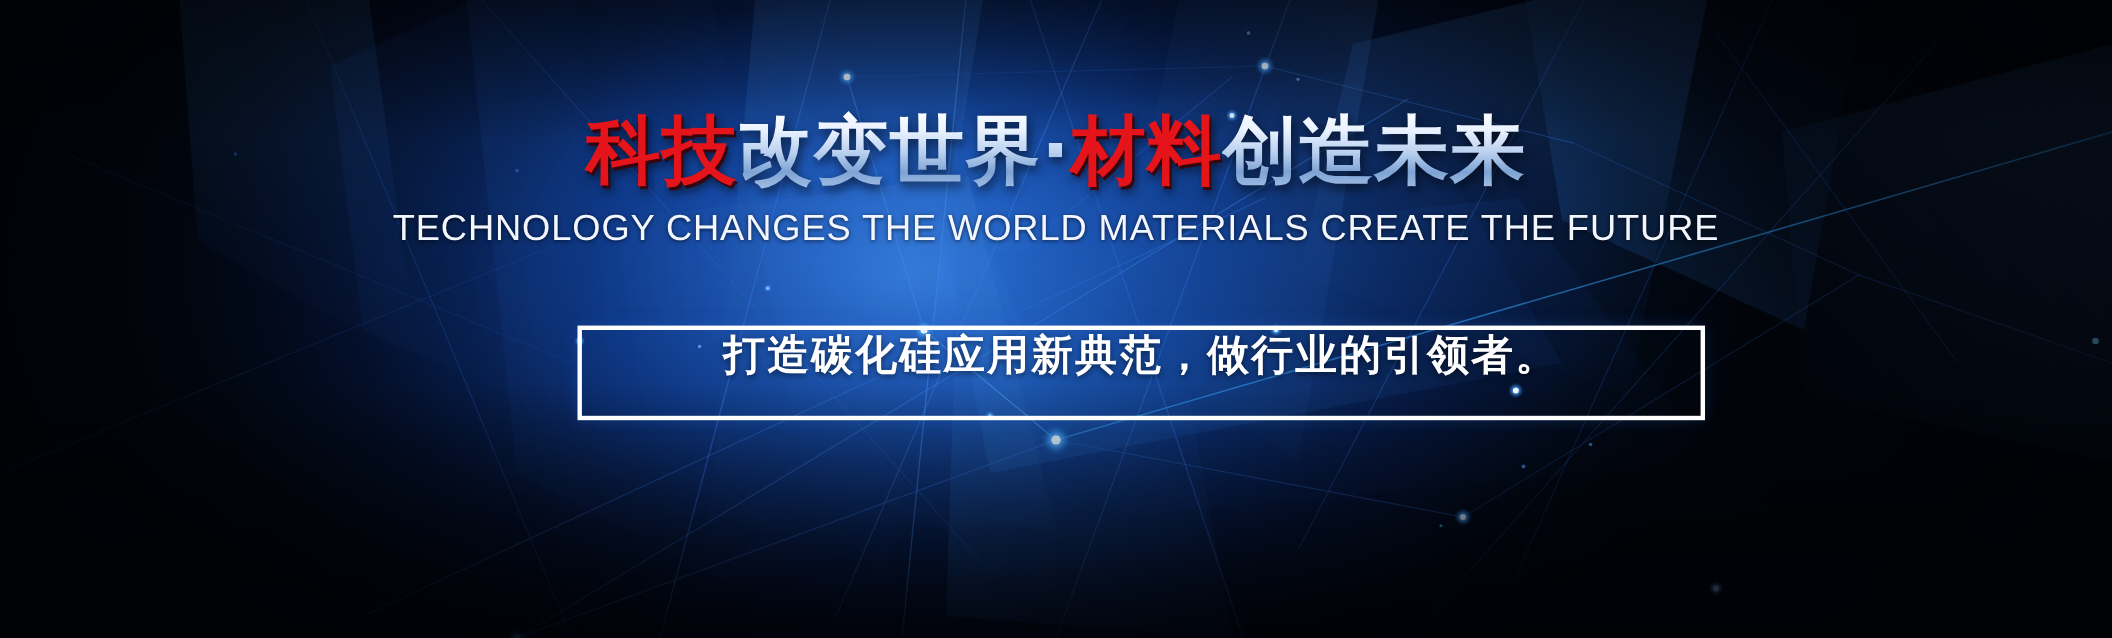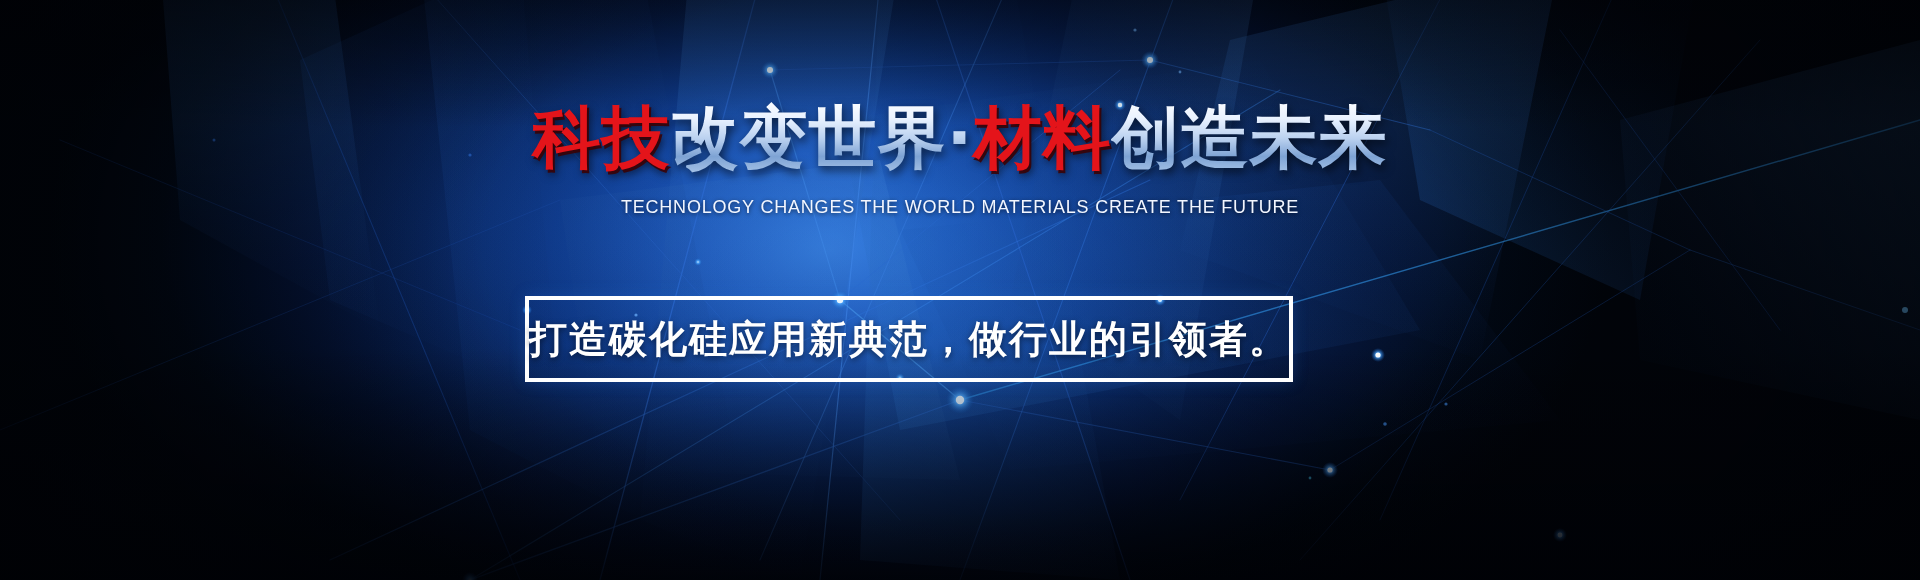--- a/index.html
+++ b/index.html
@@ -64,34 +64,34 @@
     -webkit-text-fill-color: transparent;
     text-shadow: 0 0 0 rgba(0,0,0,0);
     filter: drop-shadow(2px 4px 5px rgba(0,0,0,0.65));
   }
   .subline {
     position: absolute;
     left: 0; top: 192px;
     width: 1920px;
     text-align: center;
     white-space: nowrap;
-    font-size: 18px;
+    font-size: 33px;
     line-height: 30px;
     color: #f2f6ff;
     letter-spacing: 0.8px;
     font-weight: 400;
     text-shadow: 0 1px 4px rgba(0,0,0,0.65);
   }
   .slogan-box {
     position: absolute;
     left: 525px; top: 296px;
-    width: 768px; height: 86px;
+    width: 1025px; height: 86px;
     border: 4px solid #ffffff;
     display: flex;
-    align-items: center;
+    align-items: flex-start;
     justify-content: center;
     box-shadow: 0 0 14px rgba(40,110,220,0.25);
   }
   .slogan-text {
     font-size: 38px;
     line-height: 44px;
     font-weight: bold;
     color: #ffffff;
     letter-spacing: 2px;
     white-space: nowrap;

